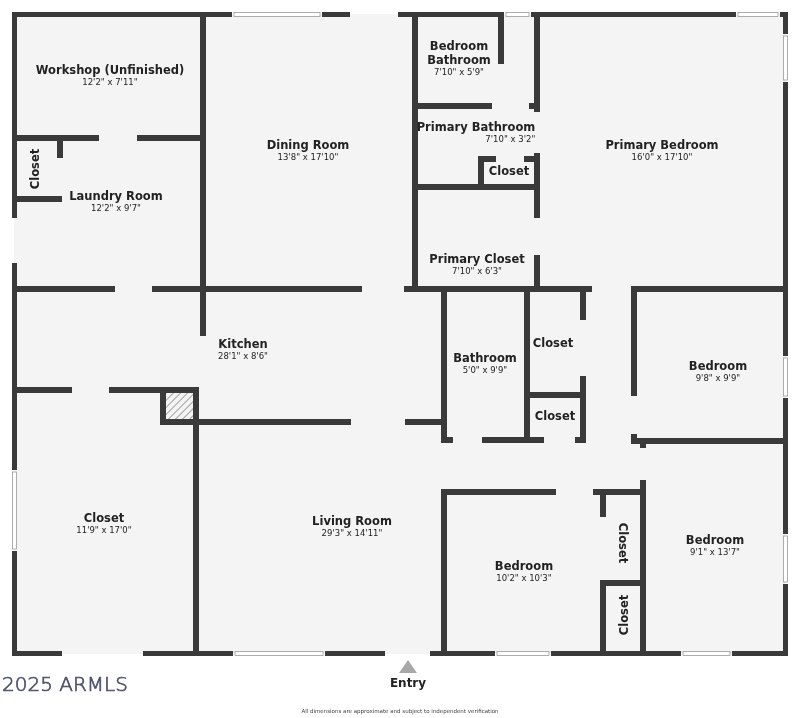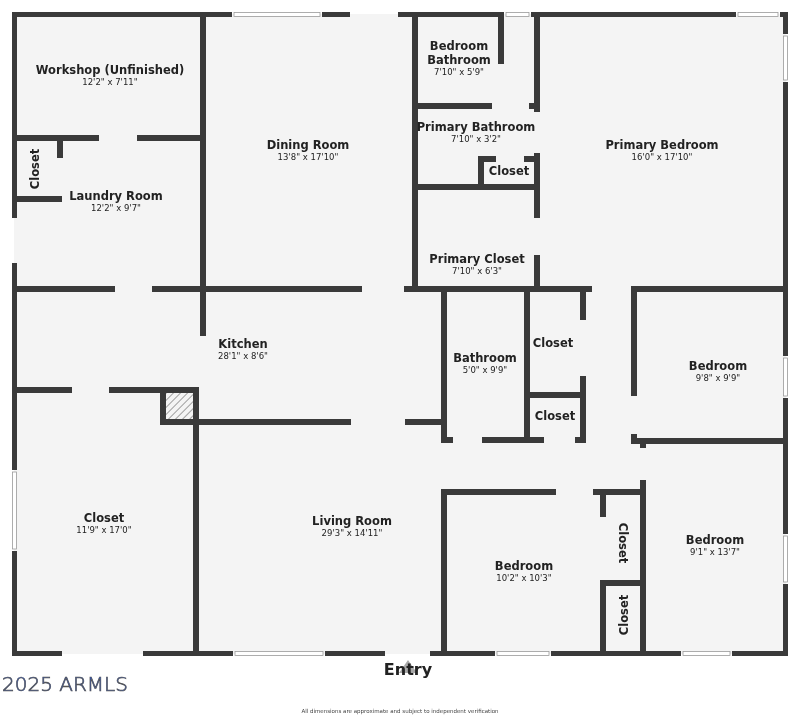--- a/index.html
+++ b/index.html
@@ -4,21 +4,21 @@
 <style>
   html,body{margin:0;padding:0;background:#ffffff;}
   body{width:800px;height:718px;position:relative;overflow:hidden;font-family:"DejaVu Sans","Liberation Sans",sans-serif;}
   #plan{position:absolute;left:0;top:0;}
   .room{position:absolute;text-align:center;transform:translate(-50%,-50%);white-space:nowrap;color:#222;}
   .room .name{font-weight:bold;font-size:11.5px;line-height:14px;display:block;}
   .room .dim{font-size:8.5px;line-height:11px;display:block;font-weight:normal;}
   .vert{transform:translate(-50%,-50%) rotate(-90deg);}
   .vert90{transform:translate(-50%,-50%) rotate(90deg);}
   .watermark{position:absolute;left:2px;top:672px;font-family:"DejaVu Sans","Liberation Sans",sans-serif;font-size:20px;font-weight:200;color:#1d4ed8;-webkit-text-stroke:0.7px #555;letter-spacing:0px;}
-  .entry-label{position:absolute;left:408px;top:660px;transform:translateX(-50%);font-weight:bold;font-size:16px;color:#222;}
+  .entry-label{position:absolute;left:408px;top:676px;transform:translateX(-50%);font-weight:bold;font-size:12px;color:#222;}
   .disclaimer{position:absolute;left:400px;top:708px;transform:translateX(-50%);font-size:5.5px;color:#444;white-space:nowrap;}
 </style>
 </head>
 <body>
 
 <svg id="plan" width="800" height="718" viewBox="0 0 800 718" xmlns="http://www.w3.org/2000/svg">
   <defs>
     <pattern id="hatch" patternUnits="userSpaceOnUse" width="5" height="5" patternTransform="rotate(45)">
       <rect width="5" height="5" fill="#f4f4f4"></rect>
       <line x1="0" y1="0" x2="0" y2="5" stroke="#666" stroke-width="1.2"></line>
@@ -137,21 +137,21 @@
 </div>
 <div class="room" style="left:308px;top:150px;">
   <span class="name">Dining Room</span>
   <span class="dim">13'8" x 17'10"</span>
 </div>
 <div class="room" style="left:459px;top:58px;">
   <span class="name">Bedroom</span>
   <span class="name">Bathroom</span>
   <span class="dim">7'10" x 5'9"</span>
 </div>
-<div class="room" style="left:476px;top:132px;">
+<div class="room" style="left:476px;top:132px;text-align:right;">
   <span class="name">Primary Bathroom</span>
   <span class="dim">7'10" x 3'2"</span>
 </div>
 <div class="room" style="left:509px;top:171px;">
   <span class="name">Closet</span>
 </div>
 <div class="room" style="left:477px;top:237px;margin-top:27px;">
   <span class="name">Primary Closet</span>
   <span class="dim">7'10" x 6'3"</span>
 </div>

